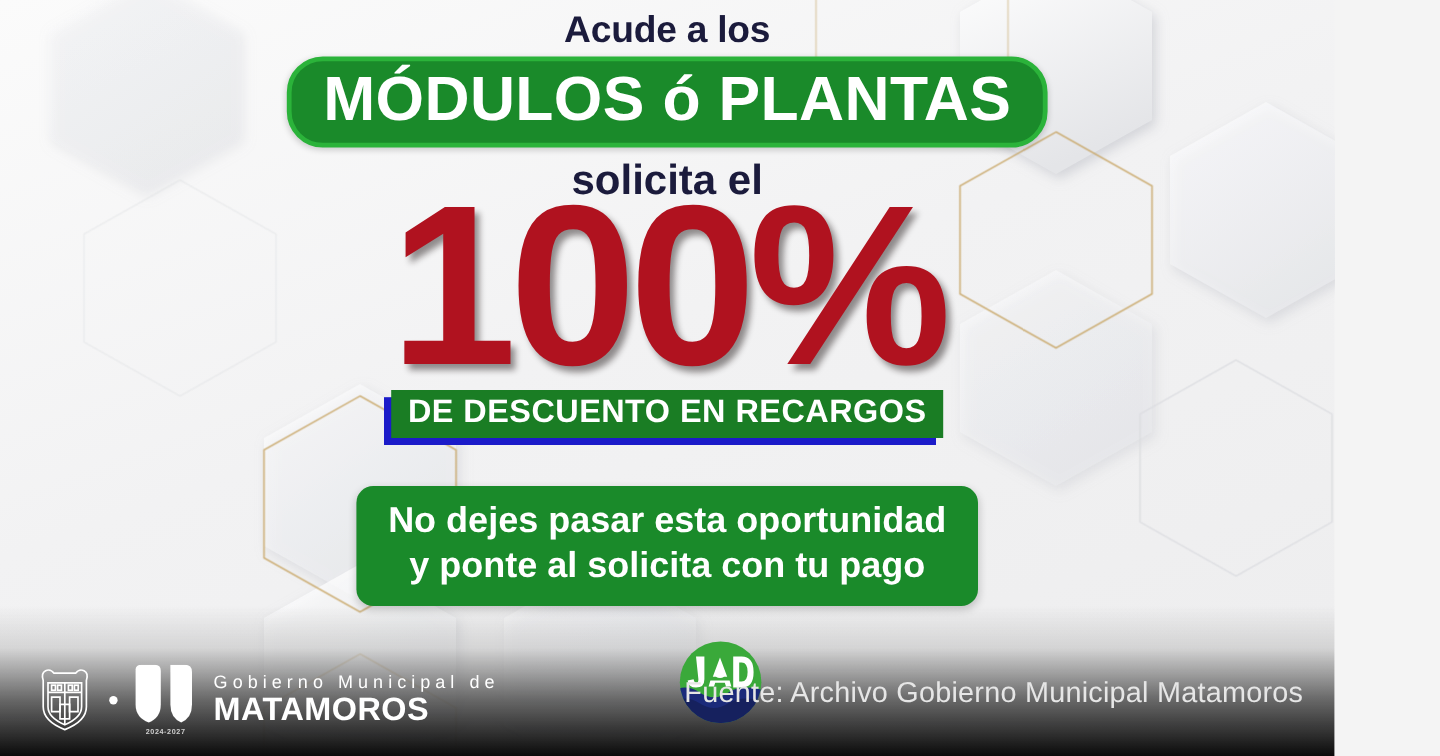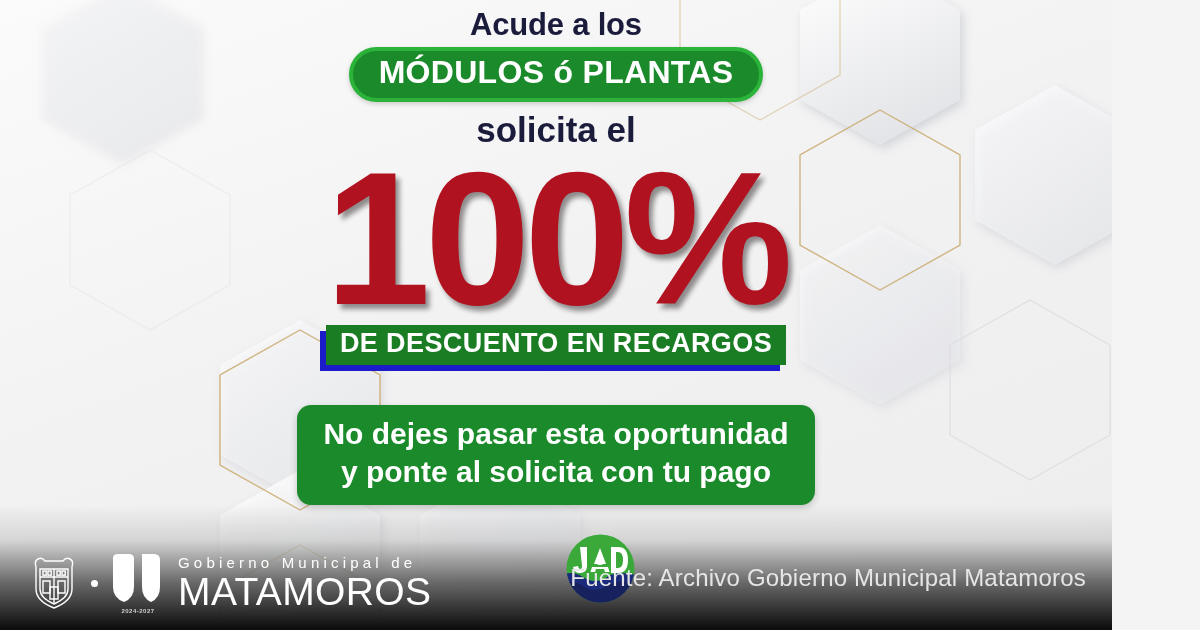--- a/index.html
+++ b/index.html
@@ -37,21 +37,21 @@
     line-height:1.1;
   }
   .pill-modulos {
     display:inline-block;
     margin-top:5px;
     padding:5px 26px 8px 26px;
     background:#1a8a2a;
     border:4px solid #2bb33a;
     border-radius:30px;
     color:#ffffff;
-    font-size:32px;
+    font-size:52px;
     font-weight:bold;
     letter-spacing:0.3px;
     line-height:1.05;
     box-shadow:0 2px 5px rgba(0,0,0,0.18);
   }
   .solicita {
     margin-top:9px;
     font-size:35px;
     font-weight:bold;
     color:#1b1b3c;
@@ -171,22 +171,22 @@
   .gov-text { line-height:1; }
   .gov-top {
     color:#ffffff;
     font-size:15px;
     letter-spacing:4.2px;
     font-weight:normal;
     margin-bottom:2px;
   }
   .gov-bottom {
     color:#ffffff;
-    font-size:39px;
-    font-weight:normal;
+    font-size:27px;
+    font-weight:bold;
     letter-spacing:0.4px;
   }
 
   
   .jad-logo {
     position:absolute;
     left:563px; bottom:24px;
     width:75px; height:75px;
   }
 

